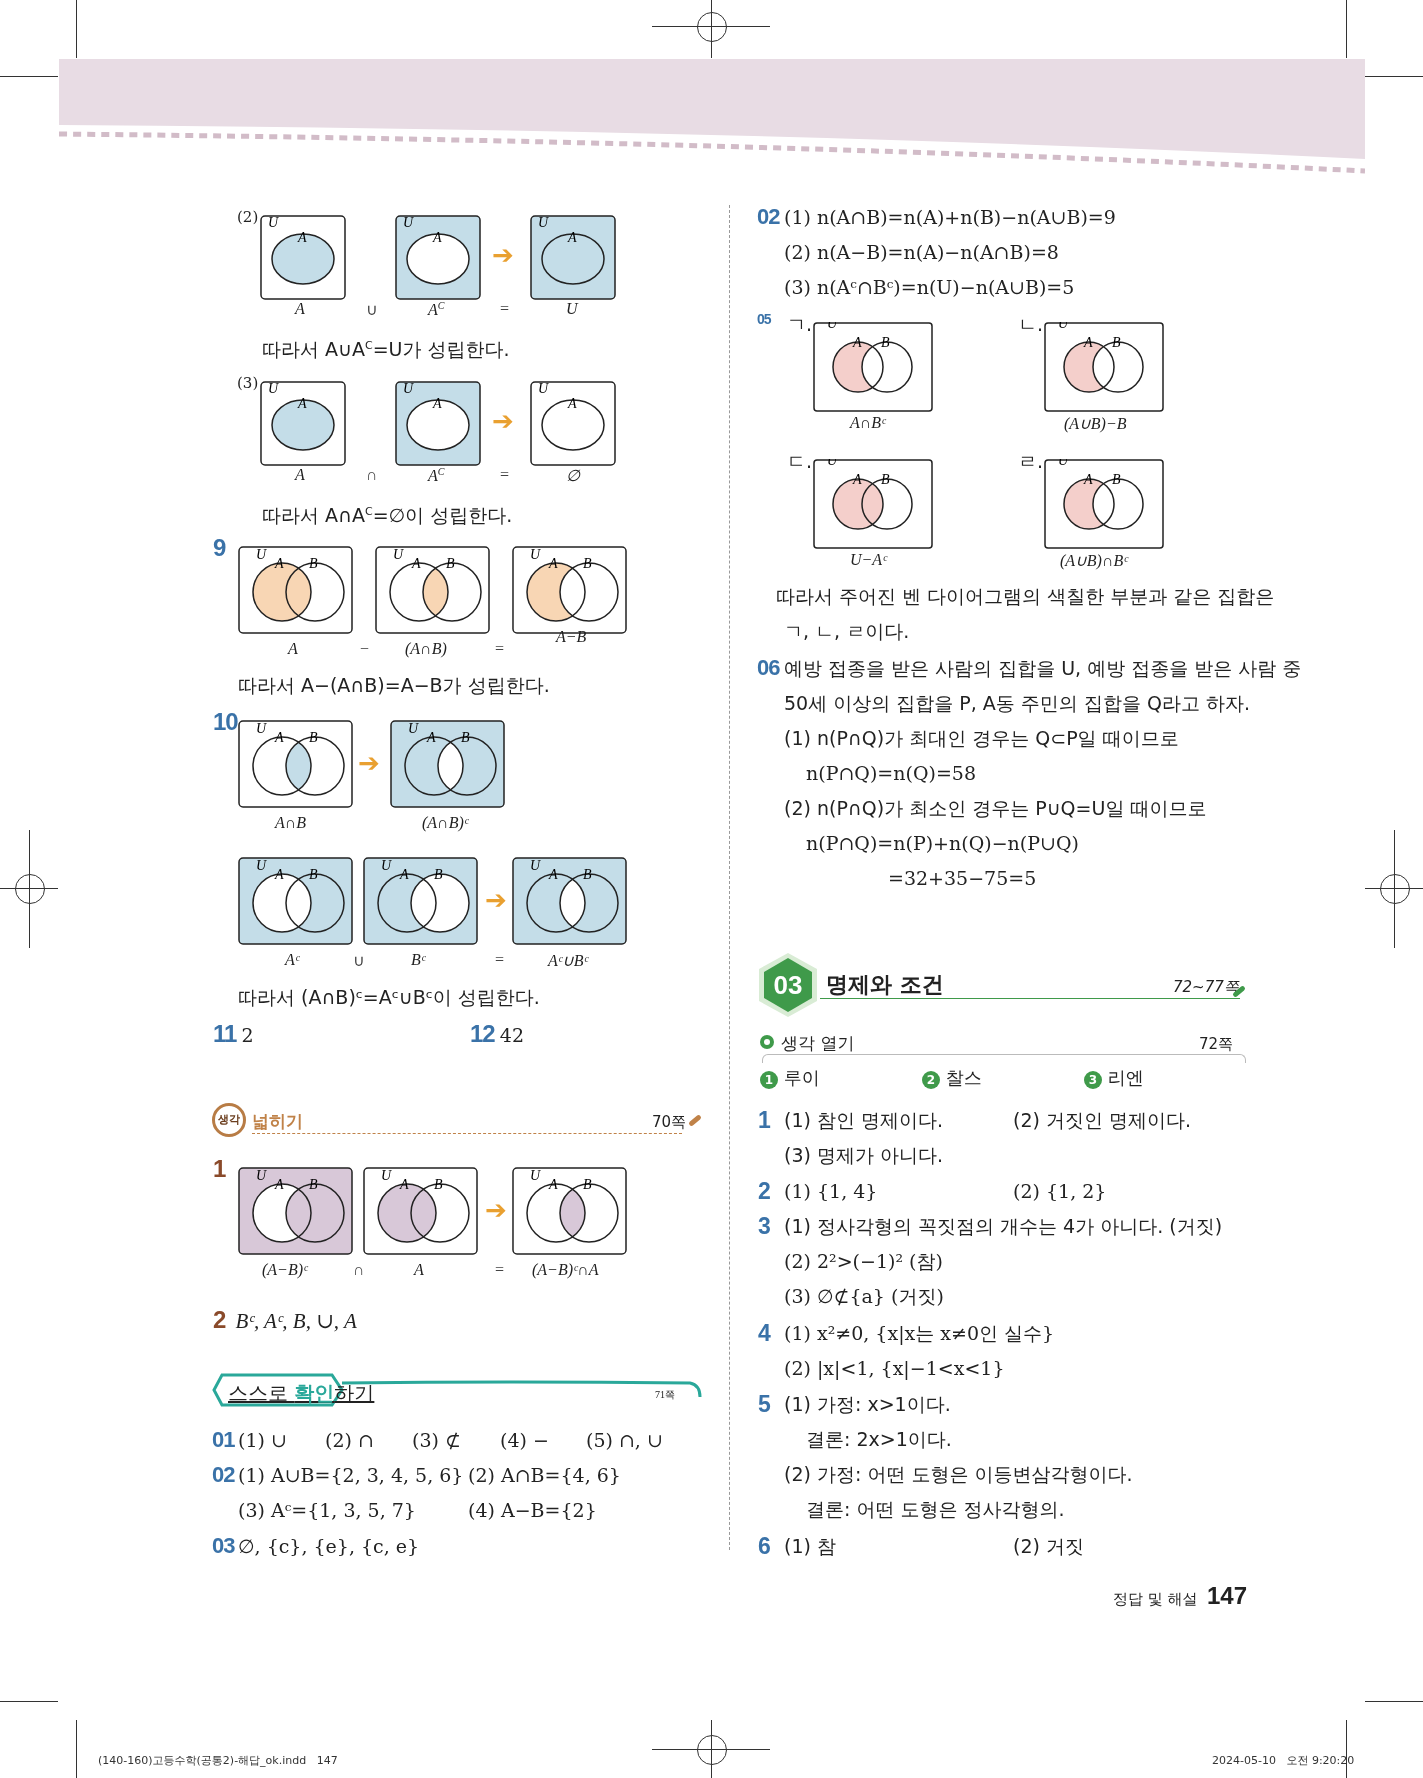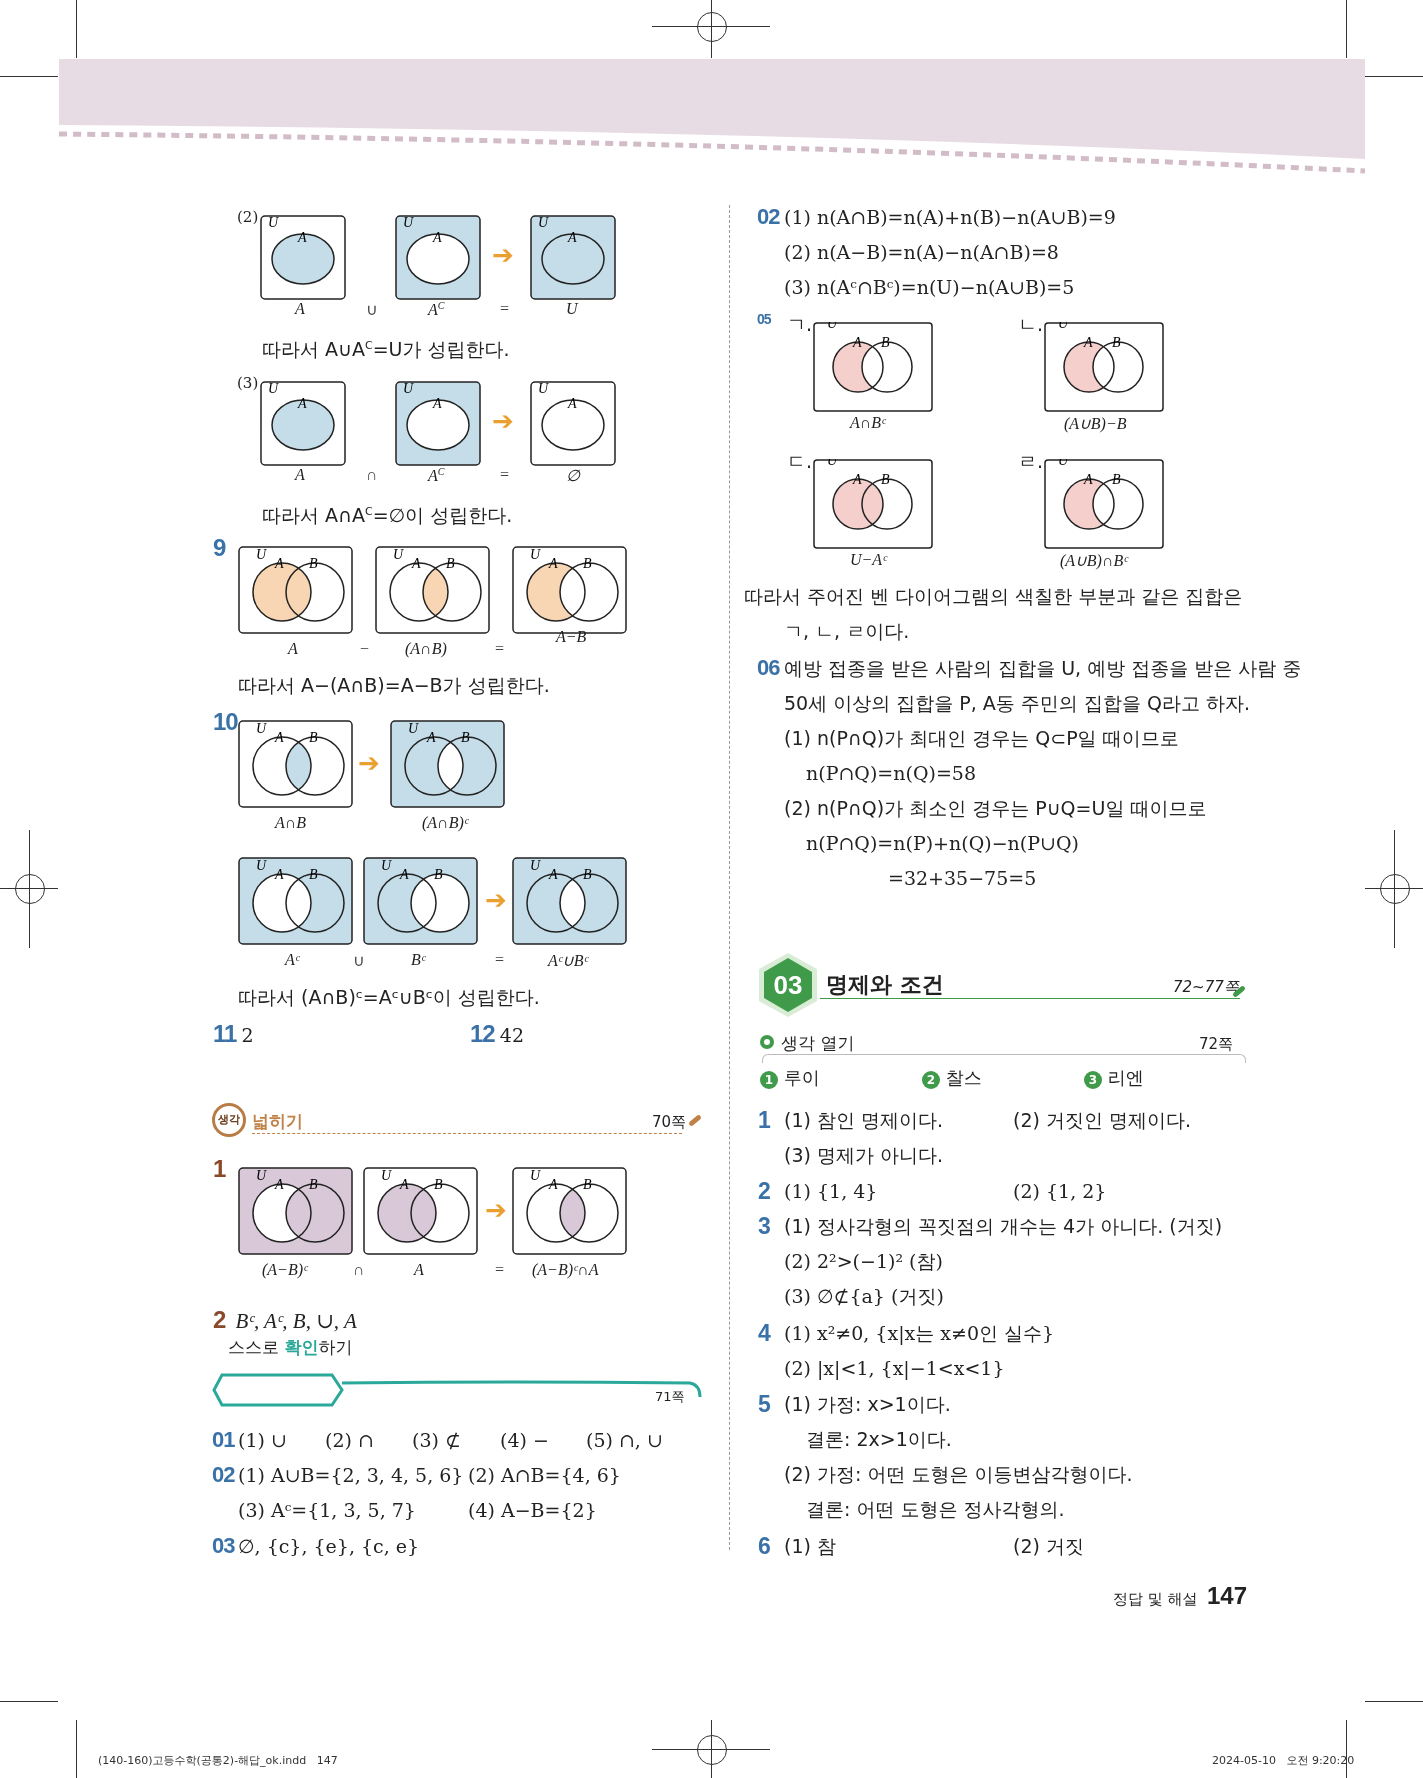--- a/index.html
+++ b/index.html
@@ -324,22 +324,22 @@
 <div class="lbl" style="left:532px;top:1261px">(A−B)ᶜ∩A</div>
 
 <div class="abs" style="left:213px;top:1306px"><span class="num brown" style="font-size:24px">2</span>&nbsp; <span class="txt math" style="font-size:21px">Bᶜ, Aᶜ, B, ∪, A</span></div>
 
 <div class="abs" style="left:212px;top:1373px;width:490px;height:34px;">
   <svg width="490" height="34">
       <path d="M10 2 H120 L130 17 L120 32 H10 L2 17 Z" fill="#fff" stroke="#2aa89a" stroke-width="3"></path>
       <path d="M130 10 Q300 8 478 10 Q488 12 488 24" stroke="#2aa89a" stroke-width="3" fill="none"></path>
     </svg>
 </div>
-<div class="abs" style="left:228px;top:1336px;font-size:17px;"><span>스스로 </span><span style="color:#2aa89a;font-weight:bold">확인</span><span>하기</span></div>
-<div class="abs" style="left:655px;top:1388px;font-size:13px;">71쪽</div>
+<div class="abs" style="left:228px;top:1380px;font-size:20px;text-decoration:underline;"><span>스스로 </span><span style="color:#2aa89a;font-weight:bold">확인</span><span>하기</span></div>
+<div class="abs" style="left:655px;top:1388px;font-size:10px;font-family:Liberation Serif, serif;">71쪽</div>
 
 <div class="abs num" style="left:212px;top:1427px;font-size:22px">01</div>
 <div class="abs txt serif" style="left:238px;top:1429px">(1) ∪</div>
 <div class="abs txt serif" style="left:325px;top:1429px">(2) ∩</div>
 <div class="abs txt serif" style="left:412px;top:1429px">(3) ⊄</div>
 <div class="abs txt serif" style="left:500px;top:1429px">(4) −</div>
 <div class="abs txt serif" style="left:586px;top:1429px">(5) ∩, ∪</div>
 
 <div class="abs num" style="left:212px;top:1462px;font-size:22px">02</div>
 <div class="abs txt serif" style="left:238px;top:1464px">(1) A∪B={2, 3, 4, 5, 6}</div>
@@ -423,21 +423,21 @@
       <circle cx="45" cy="45" r="25" fill="#f4cfcb" mask="url(#m5d)"></circle>
       <circle cx="45" cy="45" r="25" fill="none" stroke="#222" stroke-width="1.5"></circle>
       <circle cx="74" cy="45" r="25" fill="none" stroke="#222" stroke-width="1.5"></circle>
       <text x="14" y="6" font-size="14" font-style="italic" font-family="Liberation Serif">U</text>
       <text x="40" y="25" font-size="14" font-style="italic" font-family="Liberation Serif">A</text>
       <text x="68" y="25" font-size="14" font-style="italic" font-family="Liberation Serif">B</text>
     </svg>
 </div>
 <div class="lbl" style="left:1060px;top:551px">(A∪B)∩Bᶜ</div>
 
-<div class="abs txt" style="left:744px;top:585px">따라서 주어진 벤 다이어그램의 색칠한 부분과 같은 집합은</div>
+<div class="abs txt" style="left:776px;top:585px">따라서 주어진 벤 다이어그램의 색칠한 부분과 같은 집합은</div>
 <div class="abs txt" style="left:784px;top:620px">ㄱ, ㄴ, ㄹ이다.</div>
 
 <div class="abs num" style="left:757px;top:655px;font-size:22px">06</div>
 <div class="abs txt" style="left:784px;top:657px">예방 접종을 받은 사람의 집합을 U, 예방 접종을 받은 사람 중</div>
 <div class="abs txt" style="left:784px;top:692px">50세 이상의 집합을 P, A동 주민의 집합을 Q라고 하자.</div>
 <div class="abs txt" style="left:784px;top:727px">(1) n(P∩Q)가 최대인 경우는 Q⊂P일 때이므로</div>
 <div class="abs txt serif" style="left:806px;top:762px">n(P∩Q)=n(Q)=58</div>
 <div class="abs txt" style="left:784px;top:797px">(2) n(P∩Q)가 최소인 경우는 P∪Q=U일 때이므로</div>
 <div class="abs txt serif" style="left:806px;top:832px">n(P∩Q)=n(P)+n(Q)−n(P∪Q)</div>
 <div class="abs txt serif" style="left:888px;top:867px">=32+35−75=5</div>

